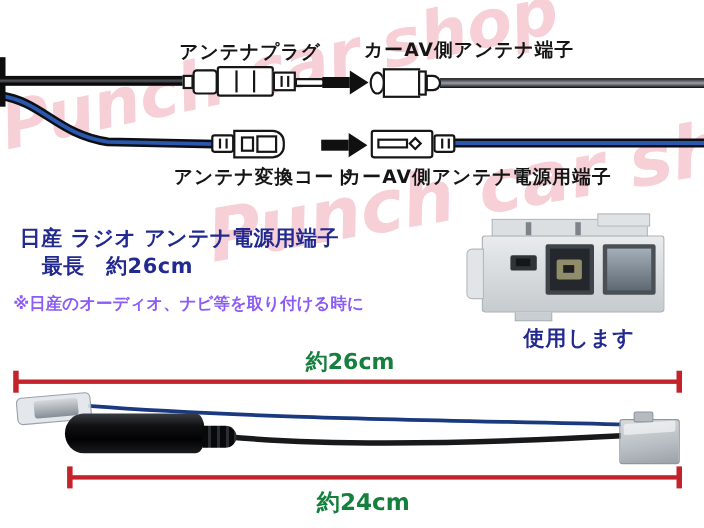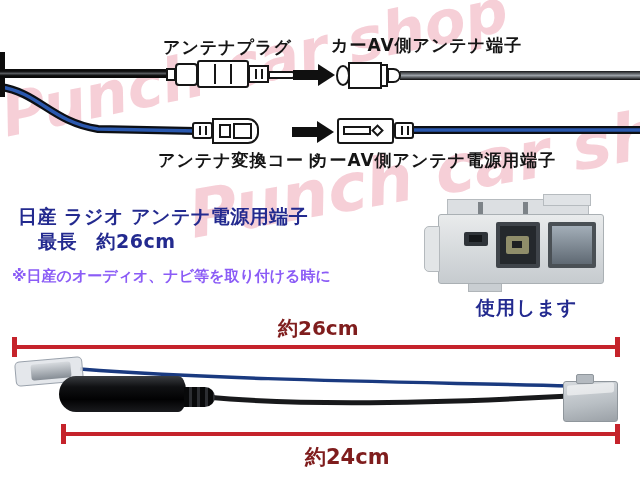--- a/index.html
+++ b/index.html
@@ -119,23 +119,23 @@
               font-size:19px; font-weight:bold; color:#232a8f; letter-spacing:1px; }
 
   
   .dim-line { position:absolute; background:#c5232b; z-index:2; }
   .dl26  { left:13px;  top:345px; width:606px; height:4px; }
   .dc26l { left:12px;  top:337px; width:5px; height:20px; }
   .dc26r { left:615px; top:337px; width:5px; height:20px; }
   .dl24  { left:62px;  top:432px; width:557px; height:4px; }
   .dc24l { left:61px;  top:424px; width:5px; height:20px; }
   .dc24r { left:615px; top:424px; width:5px; height:20px; }
-  .dim-label { position:absolute; color:#7f1d1d; font-weight:bold; z-index:4; white-space:nowrap; }
+  .dim-label { position:absolute; color:#15803d; font-weight:bold; z-index:4; white-space:nowrap; }
   .dim26 { left:278px; top:315px; font-size:20px; }
-  .dim24 { left:305px; top:443px; font-size:21px; }
+  .dim24 { left:288px; top:443px; font-size:21px; }
 
   
   .sleeve { position:absolute; left:15px; top:359px; width:68px; height:25px; z-index:2;
             background:rgba(225,228,233,0.9); border:1px solid #9aa2ac; border-radius:5px;
             transform:rotate(-5deg); }
   .metal  { position:absolute; left:31px; top:363px; width:40px; height:16px; z-index:3;
             background:linear-gradient(180deg,#d6dade,#868d95); border-radius:3px;
             transform:rotate(-5deg); }
   .barrel { position:absolute; left:59px; top:376px; width:127px; height:36px; z-index:3;
             background:linear-gradient(180deg,#3a3d41,#101113 30%,#020203 65%,#1a1b1e);

